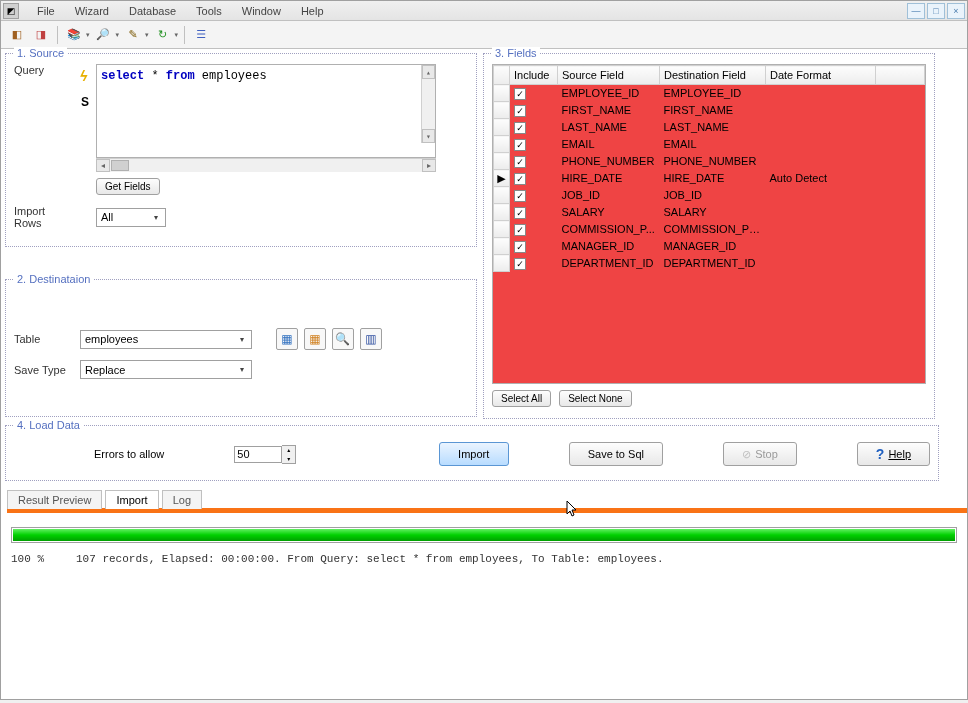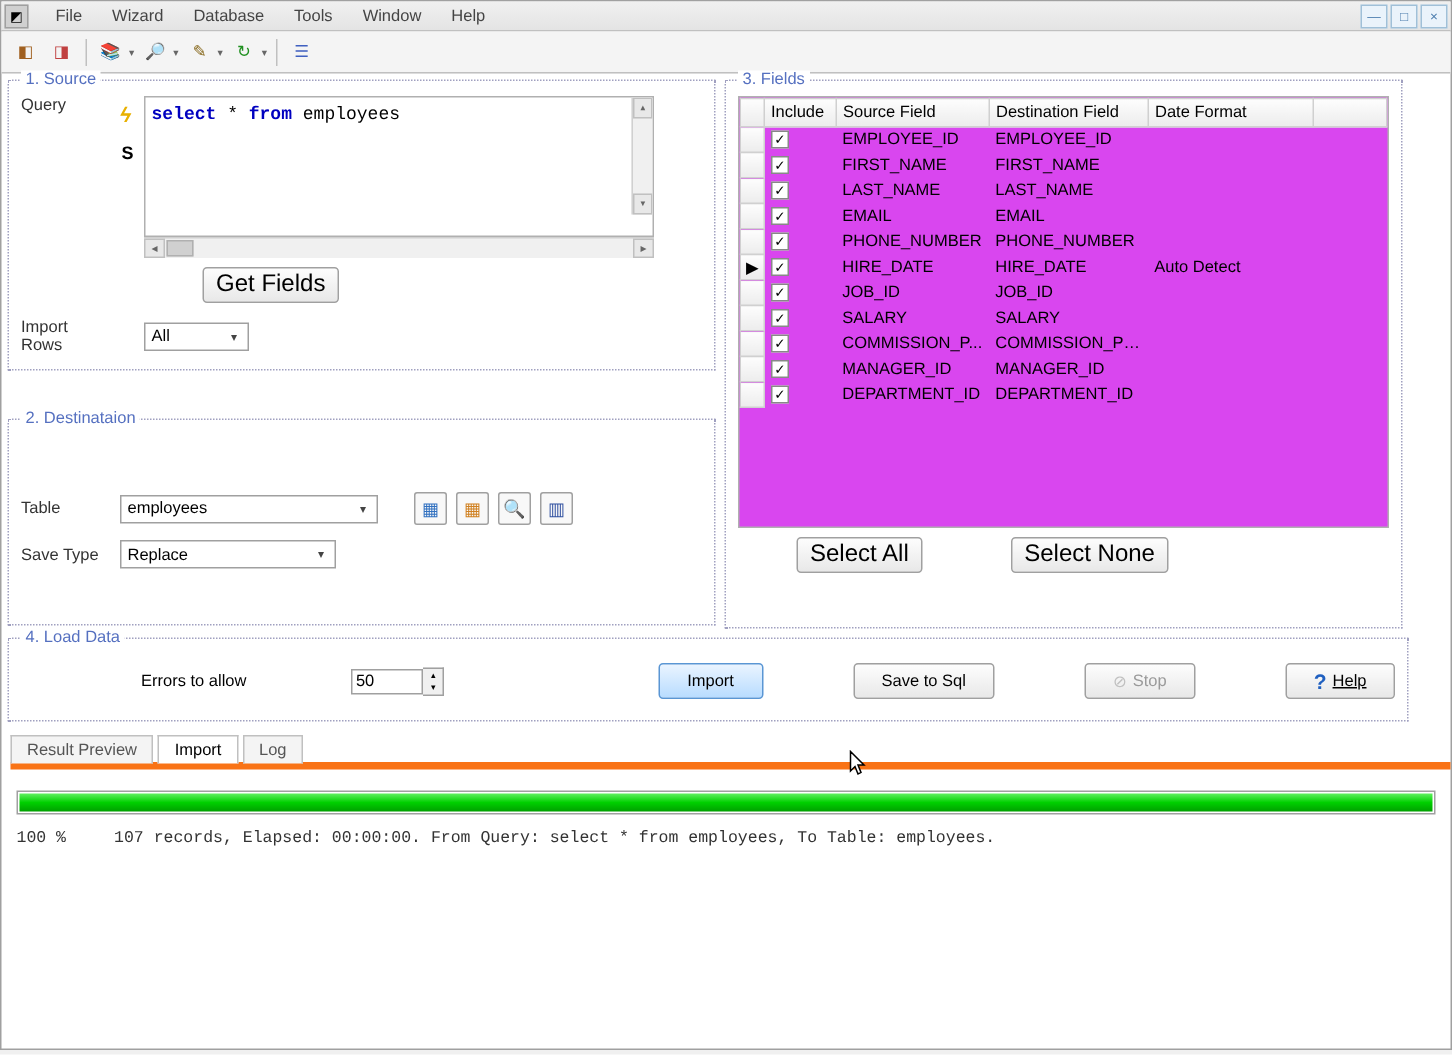--- a/index.html
+++ b/index.html
@@ -180,23 +180,22 @@
   gap: 10px;
   margin: 4px;
 }
 .icon-bolt { color: #e8b000; font-size: 14px; font-style: italic; font-weight: bold;}
 .icon-s { color: #000; font-size: 12px; font-weight: bold; border:1px solid transparent; }
 .btn {
   padding: 2px 8px;
   border: 1px solid #a0a0a0;
   background: linear-gradient(to bottom, #fdfdfd, #e8e8e8);
   border-radius: 3px;
-  font-size: 16px;
+  font-size: 10px;
   cursor: default;
-  margin-left: 39px;
 }
 select, .combo {
   border: 1px solid #a0a0a0;
   background: #fff;
   font-size: 11px;
   padding: 1px 2px;
   height: 19px;
 }
 .combo {
   display: flex;
@@ -219,23 +218,23 @@
   align-items: center;
   justify-content: center;
   font-size: 12px;
   border-radius: 2px;
 }
 
 
 .grid {
   border: 1px solid #b0b0b0;
   width: 434px;
-  height: 288px;
+  height: 320px;
   overflow: hidden;
-  background: #d946ef;
+  background: #ef4444;
   position: relative;
 }
 .grid table { width: 100%; border-collapse: collapse; table-layout: fixed; }
 .grid th {
   background: linear-gradient(to bottom, #fdfdfd, #ececec);
   border: 1px solid #d0d0d0;
   font-weight: normal;
   text-align: left;
   padding: 2px 4px;
   font-size: 11px;
@@ -259,21 +258,21 @@
 .chk {
   width: 12px; height: 12px;
   border: 1px solid #888;
   display: inline-flex;
   align-items: center;
   justify-content: center;
   background: #fff;
   font-size: 9px;
   color: #000;
 }
-.selector-btns { display: flex; gap: 20px; margin-top: 6px; align-items: center; }
+.selector-btns { display: flex; gap: 8px; margin-top: 6px; align-items: center; }
 
 
 .load-row { display: flex; align-items: center; gap: 26px; }
 .num-input {
   display: flex;
   align-items: center;
 }
 .num-input input {
   width: 48px;
   border: 1px solid #a0a0a0;
@@ -474,21 +473,21 @@
             <div class="dest-icon">
                 <span style="color:#3050a0">🔍</span>
               </div>
             <div class="dest-icon">
                 <span style="color:#3050a0">▥</span>
               </div>
           </div>
         </div>
         <div class="field-row" style="margin-top:10px;">
           <span class="label">Save Type</span>
-          <div class="combo" style="width:144px;">
+          <div class="combo" style="width:172px;">
             <span>Replace</span>
             <span class="combo-arrow">▾</span>
           </div>
         </div>
       </div>
     </div>
 
     <div class="fieldset fields-box">
       <div class="fieldset-legend">3. Fields</div>
       <div class="grid">

